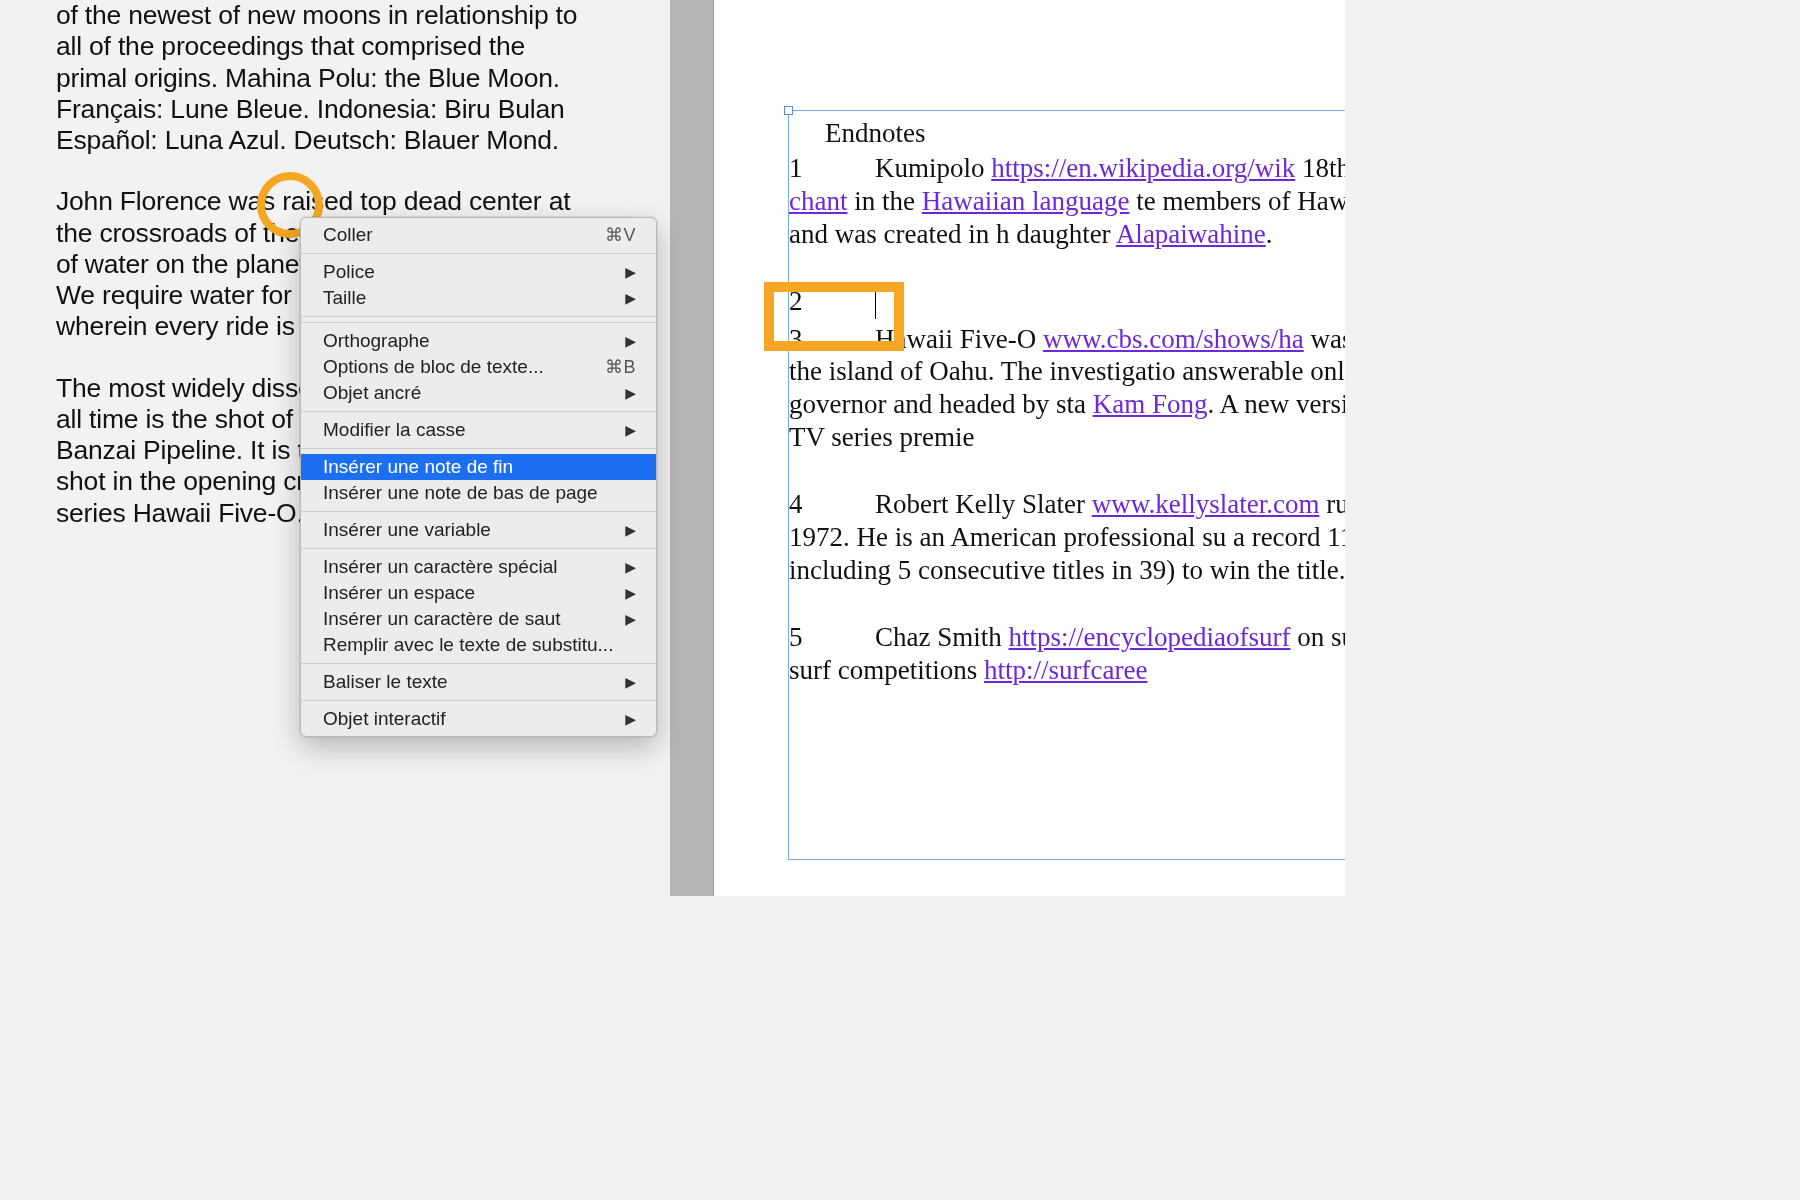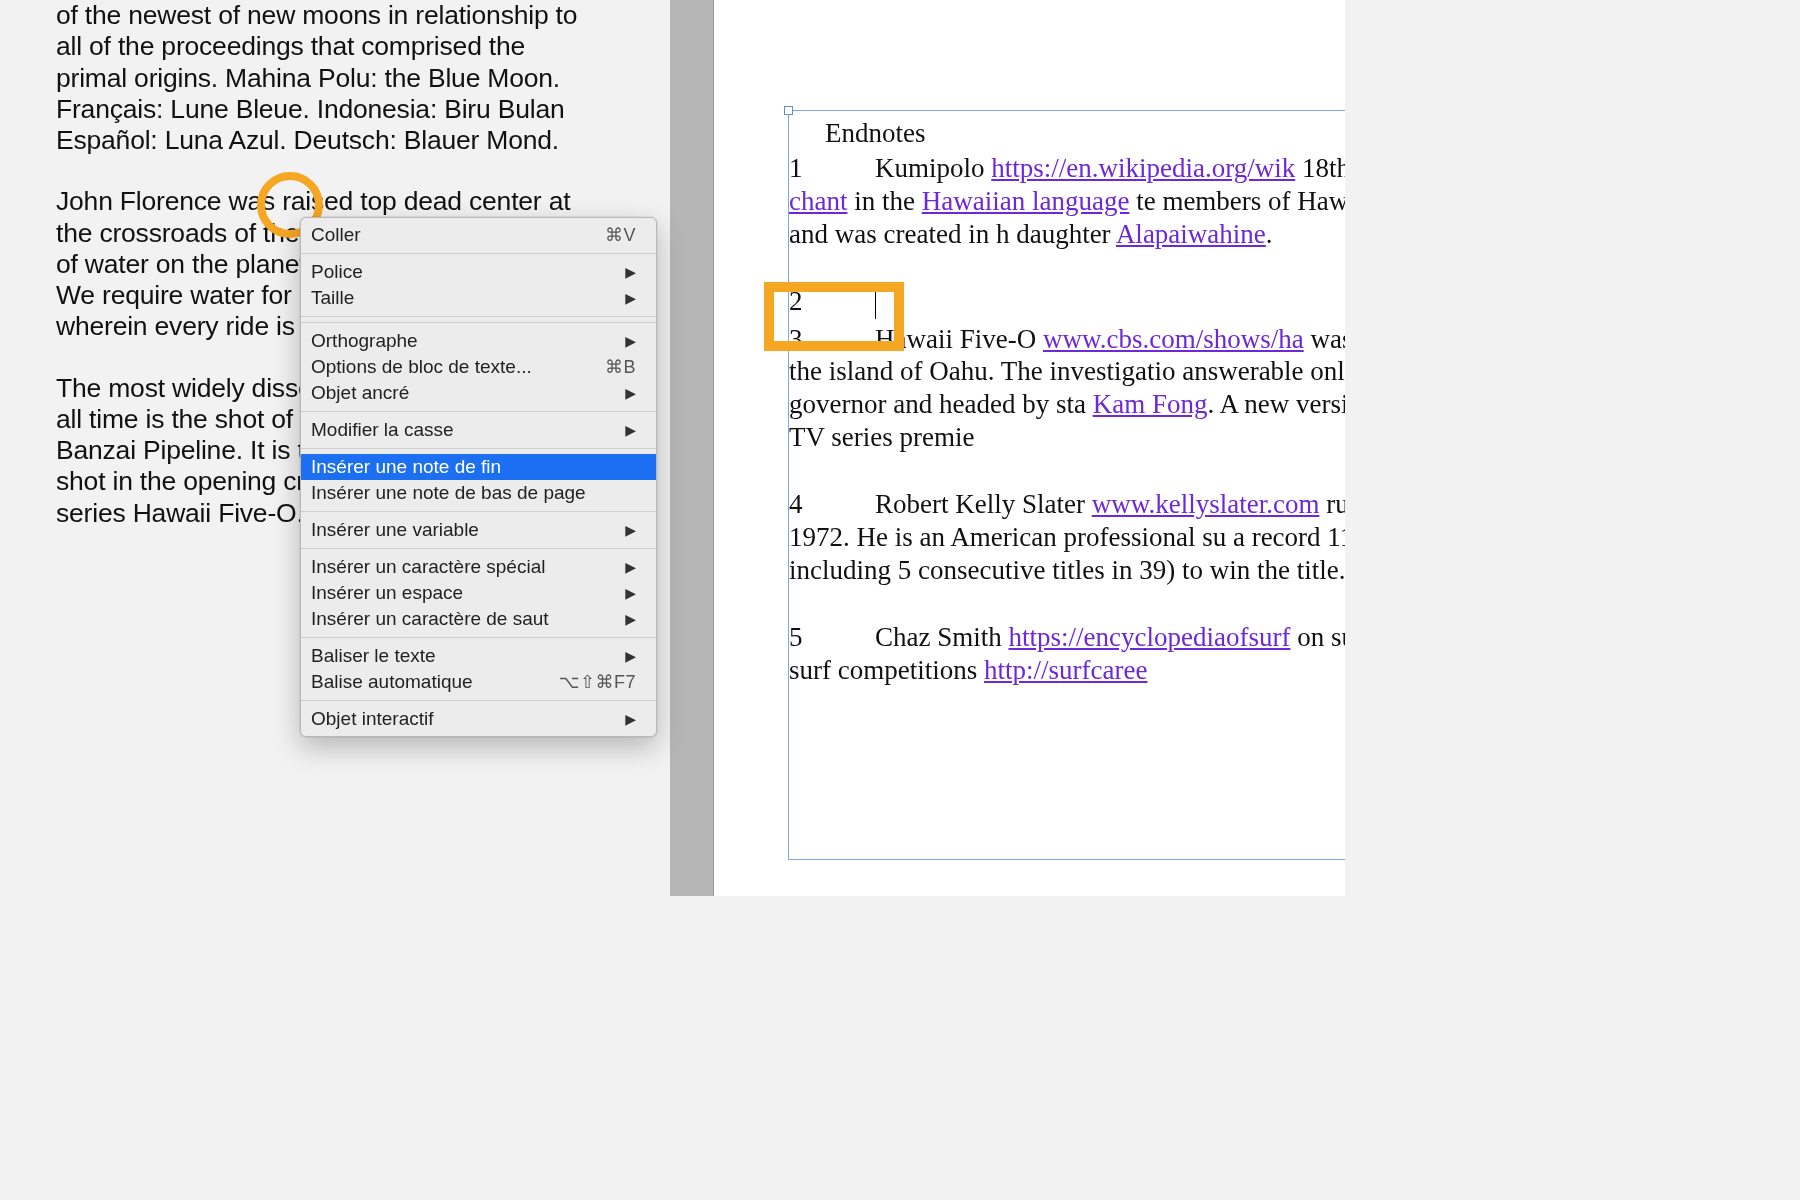--- a/index.html
+++ b/index.html
@@ -109,21 +109,21 @@
     border-radius: 6px;
     box-shadow: 0 10px 28px rgba(0,0,0,0.25), 0 0 0 1px rgba(0,0,0,0.05);
     font-size: 19px;
     color: #222;
     padding: 4px 0;
   }
   .ctxmenu .item {
     display: flex;
     align-items: center;
     justify-content: space-between;
-    padding: 1px 20px 1px 10px;
+    padding: 1px 20px 1px 22px;
     height: 26px;
     white-space: nowrap;
   }
   .ctxmenu .item.highlight {
     background: #1c6ff1;
     color: #fff;
   }
   .ctxmenu .sep {
     height: 1px;
     background: #cfcfcf;
@@ -222,27 +222,26 @@
       <span class="arrow">▶</span>
     </div>
     <div class="item">
       <span class="label">Insérer un espace</span>
       <span class="arrow">▶</span>
     </div>
     <div class="item">
       <span class="label">Insérer un caractère de saut</span>
       <span class="arrow">▶</span>
     </div>
+    <div class="item">
+      <span class="label">Remplir avec le texte de substitu...</span>
+    </div>
     <div class="sep"></div>
     <div class="item">
       <span class="label">Baliser le texte</span>
       <span class="arrow">▶</span>
     </div>
-    <div class="item">
-      <span class="label">Balise automatique</span>
-      <span class="shortcut">⌥⇧⌘F7</span>
-    </div>
     <div class="sep"></div>
     <div class="item">
       <span class="label">Objet interactif</span>
       <span class="arrow">▶</span>
     </div>
   </div>
 
 </body></html>

